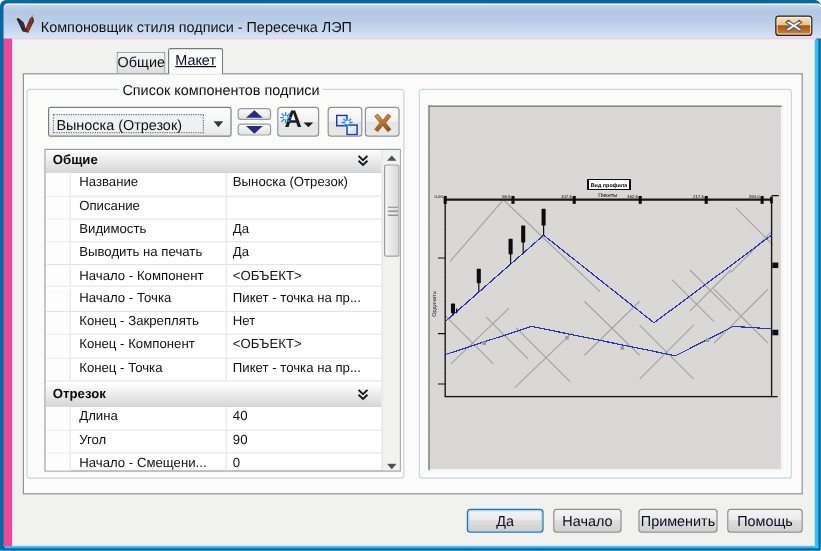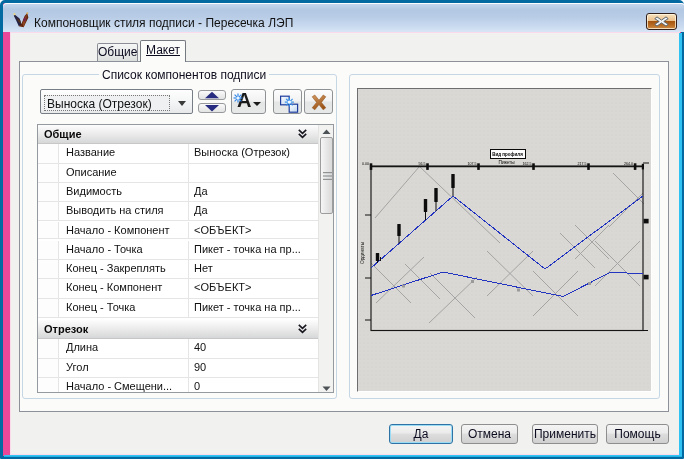--- a/index.html
+++ b/index.html
@@ -194,21 +194,21 @@
       </div>
     <div class="grow" style="top:57.9px;height:19.3px">
         <span class="ind"></span>
         <span class="sep"></span>
         <span class="nm">Видимость</span>
         <span class="vl">Да</span>
       </div>
     <div class="grow" style="top:77.2px;height:19.3px">
         <span class="ind"></span>
         <span class="sep"></span>
-        <span class="nm">Выводить на стиля</span>
+        <span class="nm">Выводить на печать</span>
         <span class="vl">Да</span>
       </div>
     <div class="grow" style="top:96.5px;height:17px">
         <span class="ind"></span>
         <span class="sep"></span>
         <span class="nm">Начало - Компонент</span>
         <span class="vl">&lt;ОБЪЕКТ&gt;</span>
       </div>
     <div class="grow" style="top:115.8px;height:19.3px">
         <span class="ind"></span>
@@ -381,16 +381,16 @@
         <rect x="372.8" y="250" width="3.4" height="8" rx="0.5"></rect>
         <rect x="394.3" y="221" width="3.4" height="12" rx="0.5"></rect>
         <rect x="420.8" y="196" width="3.4" height="13" rx="0.5"></rect>
         <rect x="431.3" y="185" width="3.4" height="14" rx="0.5"></rect>
         <rect x="448.3" y="171" width="3.4" height="14" rx="0.5"></rect>
       </g>
     </svg>
   </div>
 
   <div class="btn" id="btnda">Да</div>
-  <div class="btn" id="btnotm">Отмена</div>
+  <div class="btn" id="btnotm">Начало</div>
   <div class="btn" id="btnpri">Применить</div>
   <div class="btn" id="btnpom">Помощь</div>
 </div>
 
 </body></html>

